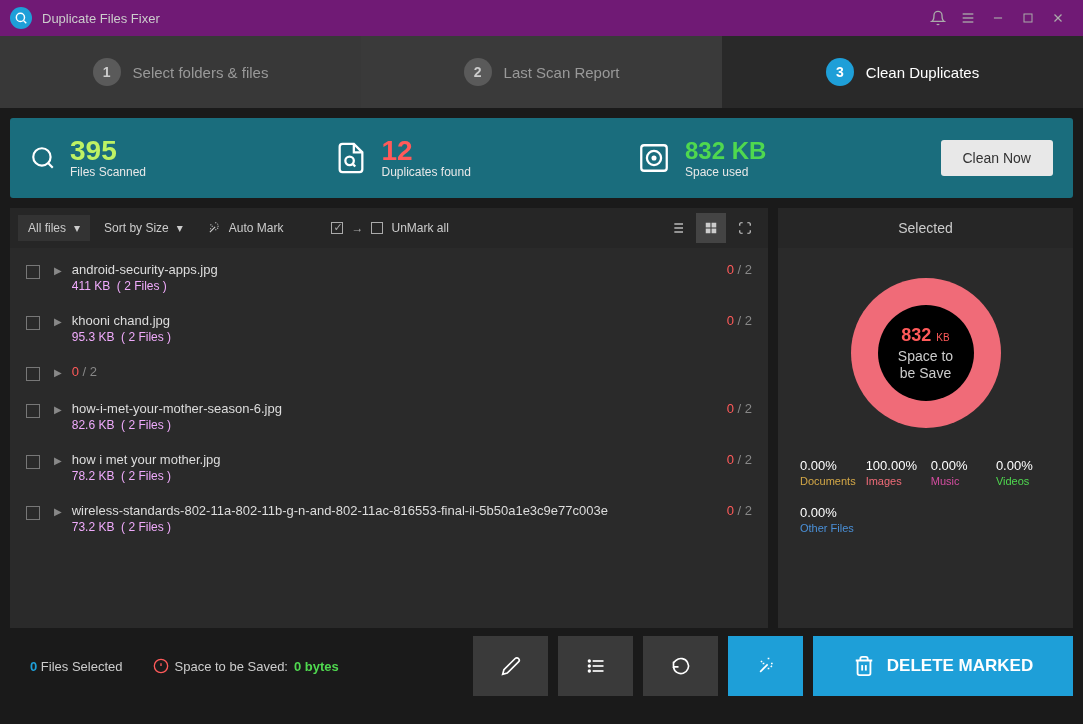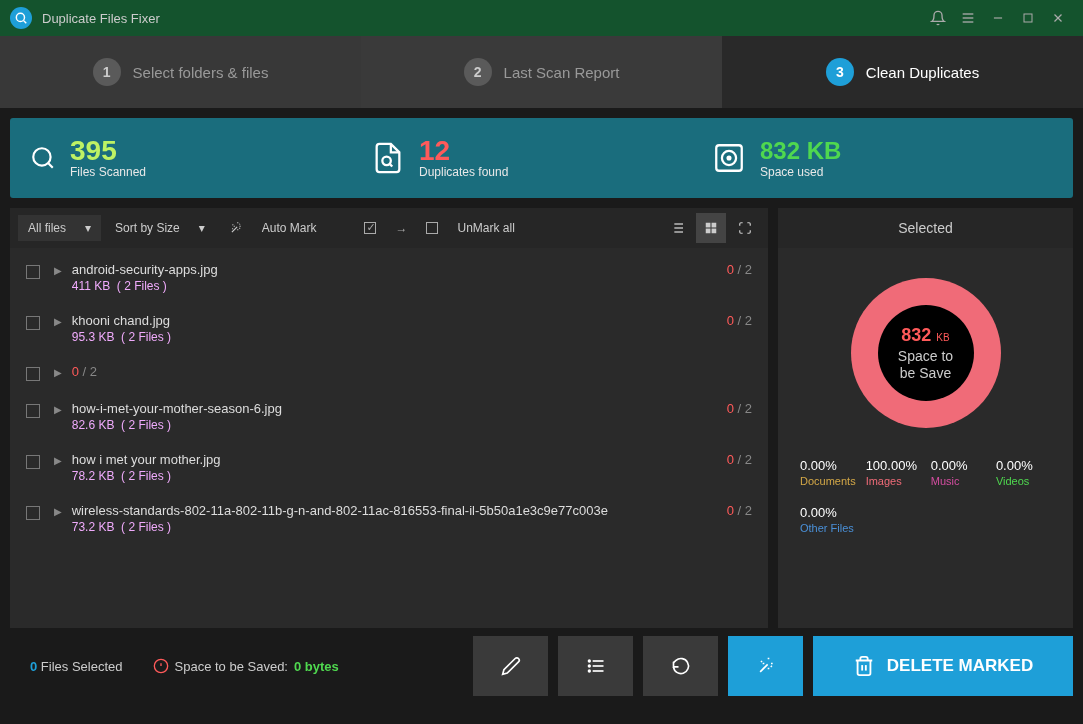--- a/index.html
+++ b/index.html
@@ -1,19 +1,19 @@
 <!DOCTYPE html>
 <html><head>
 <meta charset="utf-8">
 <style>
 * { margin: 0; padding: 0; box-sizing: border-box; font-family: 'Segoe UI', Arial, sans-serif; }
 body { background: #1a1a1a; width: 1083px; height: 724px; overflow: hidden; }
 
 
-.titlebar { height: 36px; background: #14532d; display: flex; align-items: center; padding: 0 10px; color: #ccc; font-size: 13px; }
+.titlebar { height: 36px; background: #701a75; display: flex; align-items: center; padding: 0 10px; color: #ccc; font-size: 13px; }
 .titlebar .logo { width: 22px; height: 22px; background: #1e9fd8; border-radius: 50%; display: flex; align-items: center; justify-content: center; margin-right: 10px; }
 .titlebar .spacer { flex: 1; }
 .titlebar .icon-btn { width: 30px; height: 30px; display: flex; align-items: center; justify-content: center; cursor: pointer; color: #aaa; }
 
 
 .steps { height: 72px; display: flex; background: #2a2a2a; }
 .step { flex: 1; display: flex; align-items: center; justify-content: center; gap: 12px; color: #999; cursor: pointer; background: #383838; }
 .step.active { background: #292929; color: #fff; }
 .step .num { width: 28px; height: 28px; border-radius: 50%; background: #5a5a5a; color: #ccc; display: flex; align-items: center; justify-content: center; font-weight: bold; font-size: 14px; }
 .step.active .num { background: #1e9fd8; color: #fff; }
@@ -30,21 +30,21 @@
 .stat .sub { font-size: 12px; color: #e8e8e8; }
 .clean-btn { background: #e8e8e8; color: #333; padding: 10px 22px; border: none; border-radius: 3px; font-size: 14px; cursor: pointer; }
 
 
 .main { display: flex; margin: 0 10px; height: 420px; }
 .left { flex: 1; background: #2a2a2a; display: flex; flex-direction: column; }
 .right { width: 295px; background: #2a2a2a; margin-left: 10px; display: flex; flex-direction: column; }
 
 
 .tb { height: 40px; background: #262626; display: flex; align-items: center; padding: 0 8px; gap: 4px; color: #ccc; font-size: 12px; }
-.tb-sel { background: #333; padding: 6px 10px; display: flex; align-items: center; gap: 19px; cursor: pointer; }
+.tb-sel { background: #333; padding: 6px 10px; display: flex; align-items: center; gap: 8px; cursor: pointer; }
 .tb .spacer { flex: 1; }
 .tb .view { width: 30px; height: 30px; display: flex; align-items: center; justify-content: center; cursor: pointer; }
 .tb .view.active { background: #444; }
 
 
 .list { flex: 1; overflow-y: auto; padding: 4px 0; }
 .row { display: flex; align-items: flex-start; padding: 10px 16px; color: #ccc; font-size: 13px; }
 .row .cb { width: 14px; height: 14px; border: 1px solid #777; margin-right: 14px; margin-top: 3px; }
 .row .arr { margin-right: 10px; margin-top: 3px; color: #888; font-size: 10px; }
 .row .info { flex: 1; }
@@ -168,20 +168,21 @@
           <rect x="3" y="3" width="18" height="18" rx="2"></rect>
           <circle cx="12" cy="12" r="5"></circle>
           <circle cx="12" cy="12" r="1" fill="#fff"></circle>
         </svg>
     </div>
     <div>
       <div class="val-green">832 KB</div>
       <div class="sub">Space used</div>
     </div>
   </div>
+  <button class="clean-btn">Clean Now</button>
 </div>
 
 <div class="main">
   <div class="left">
     <div class="tb">
       <div class="tb-sel">
         <span>All files</span>
         <span>▾</span>
       </div>
       <div class="tb-sel" style="background:transparent">

